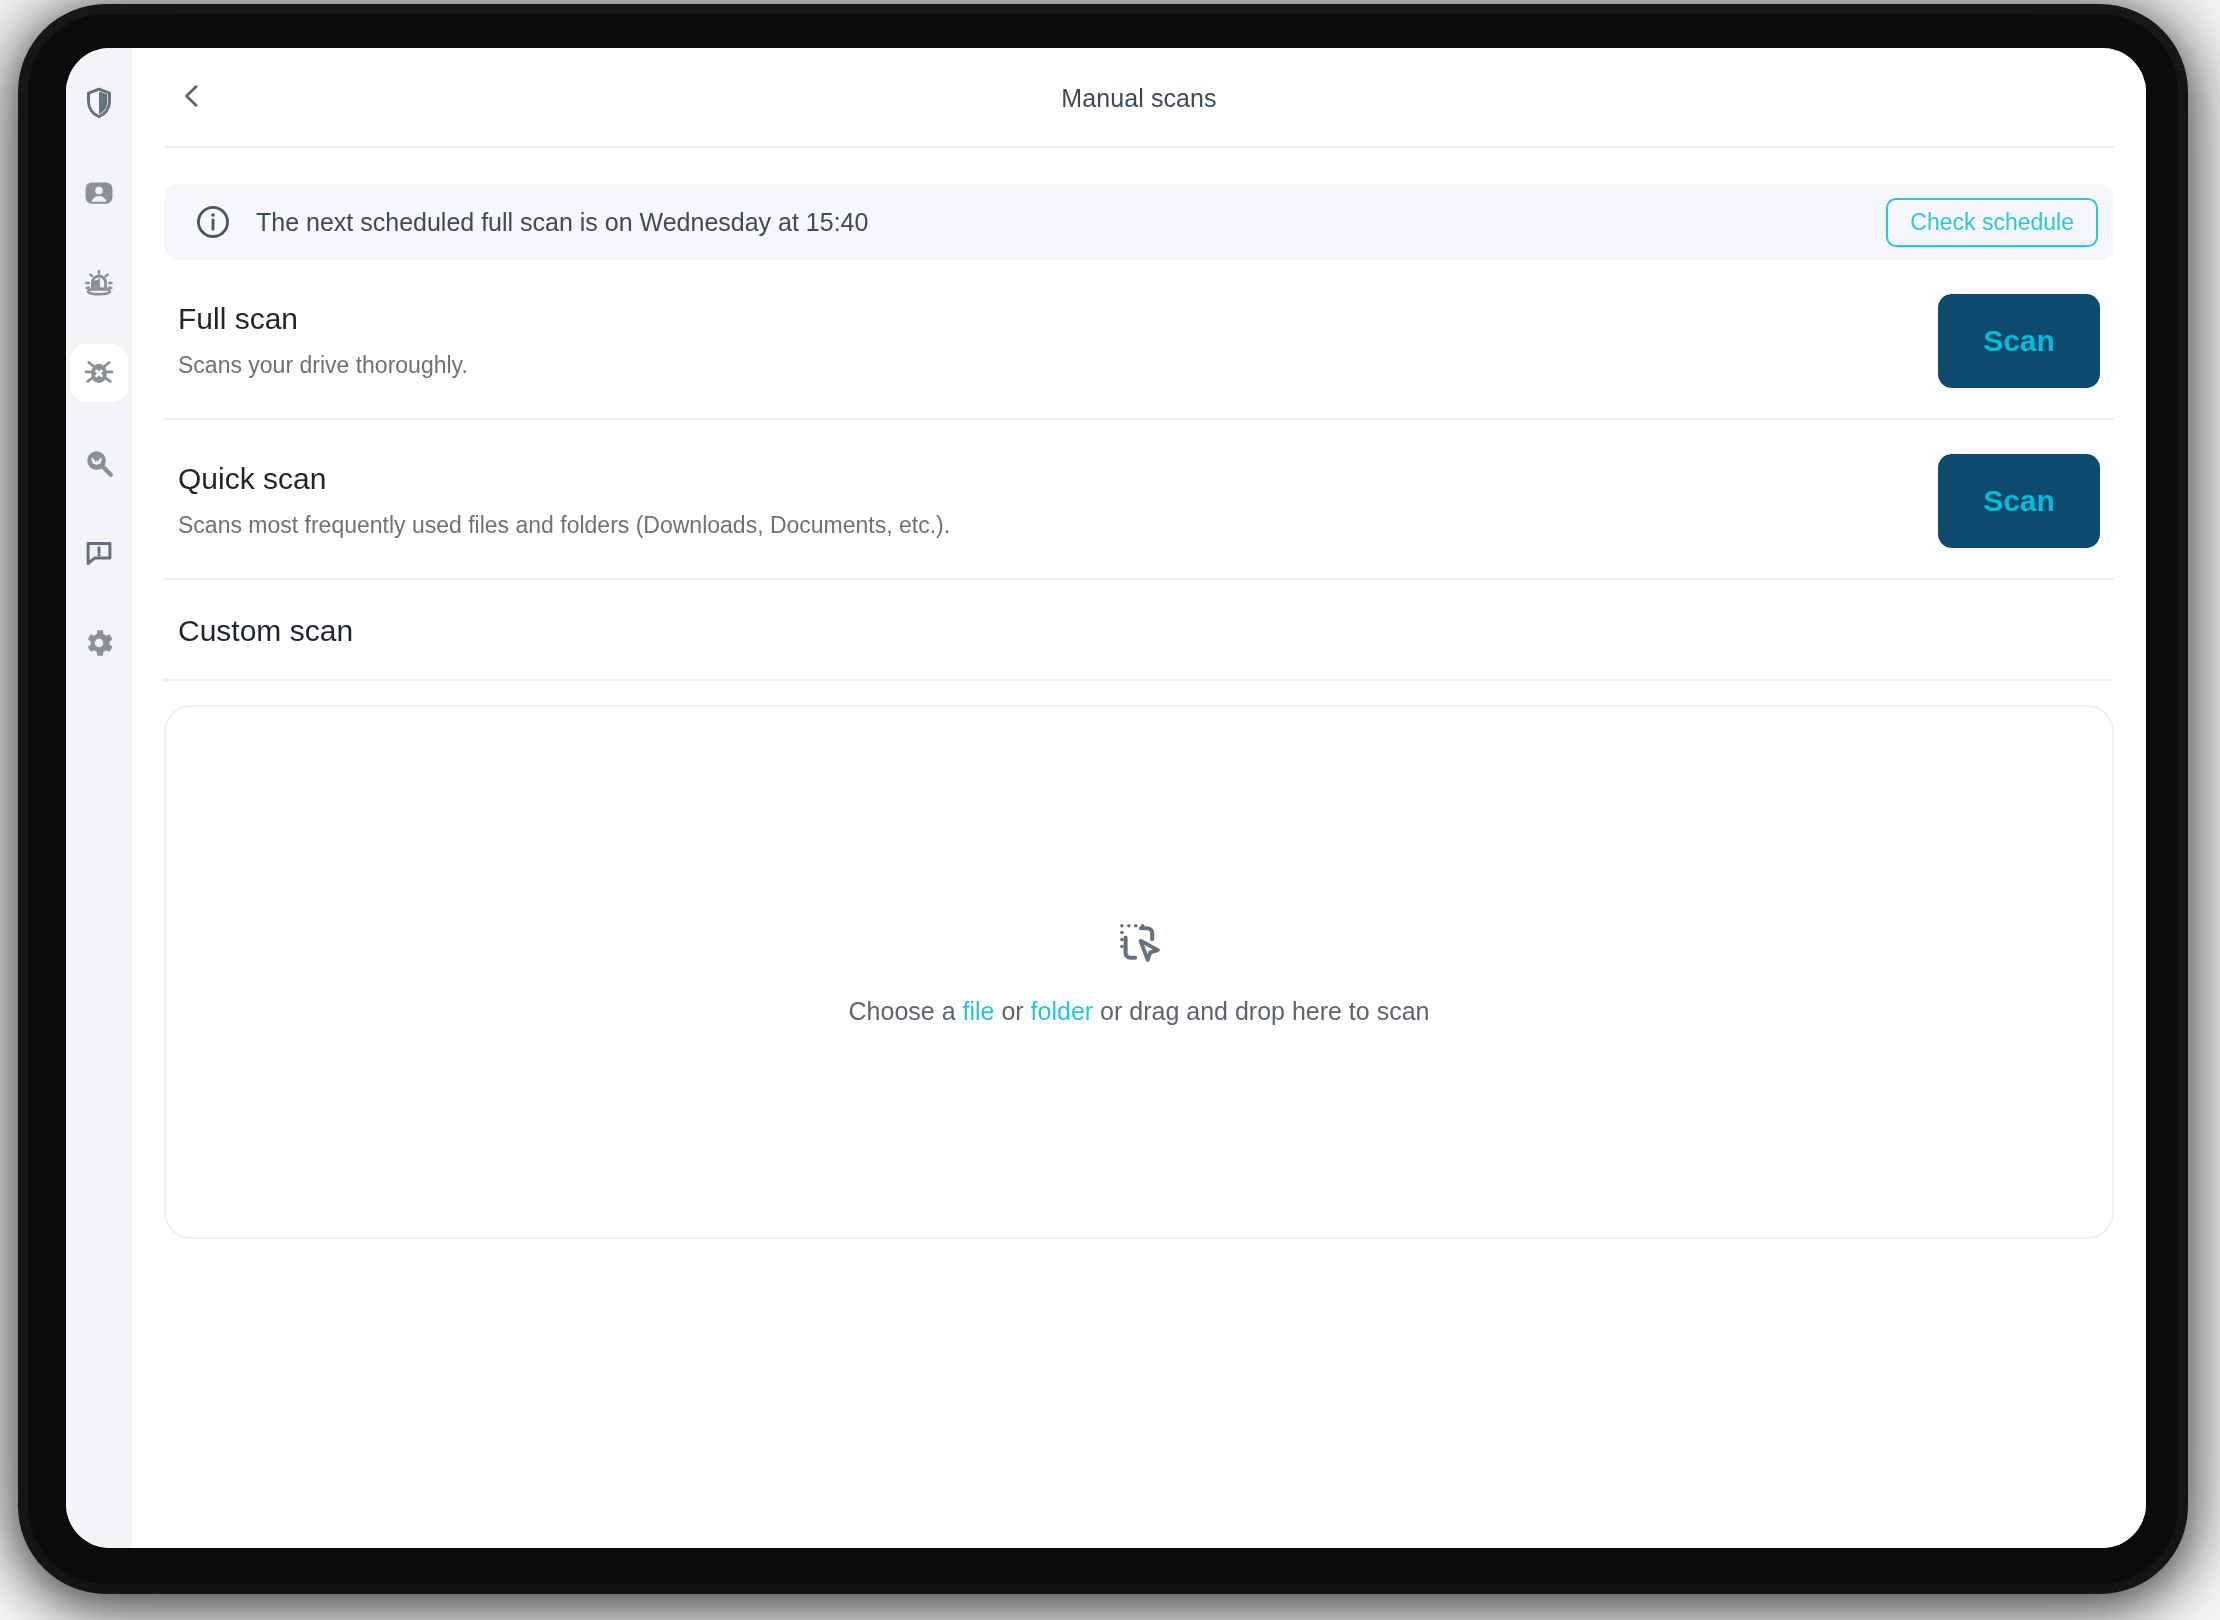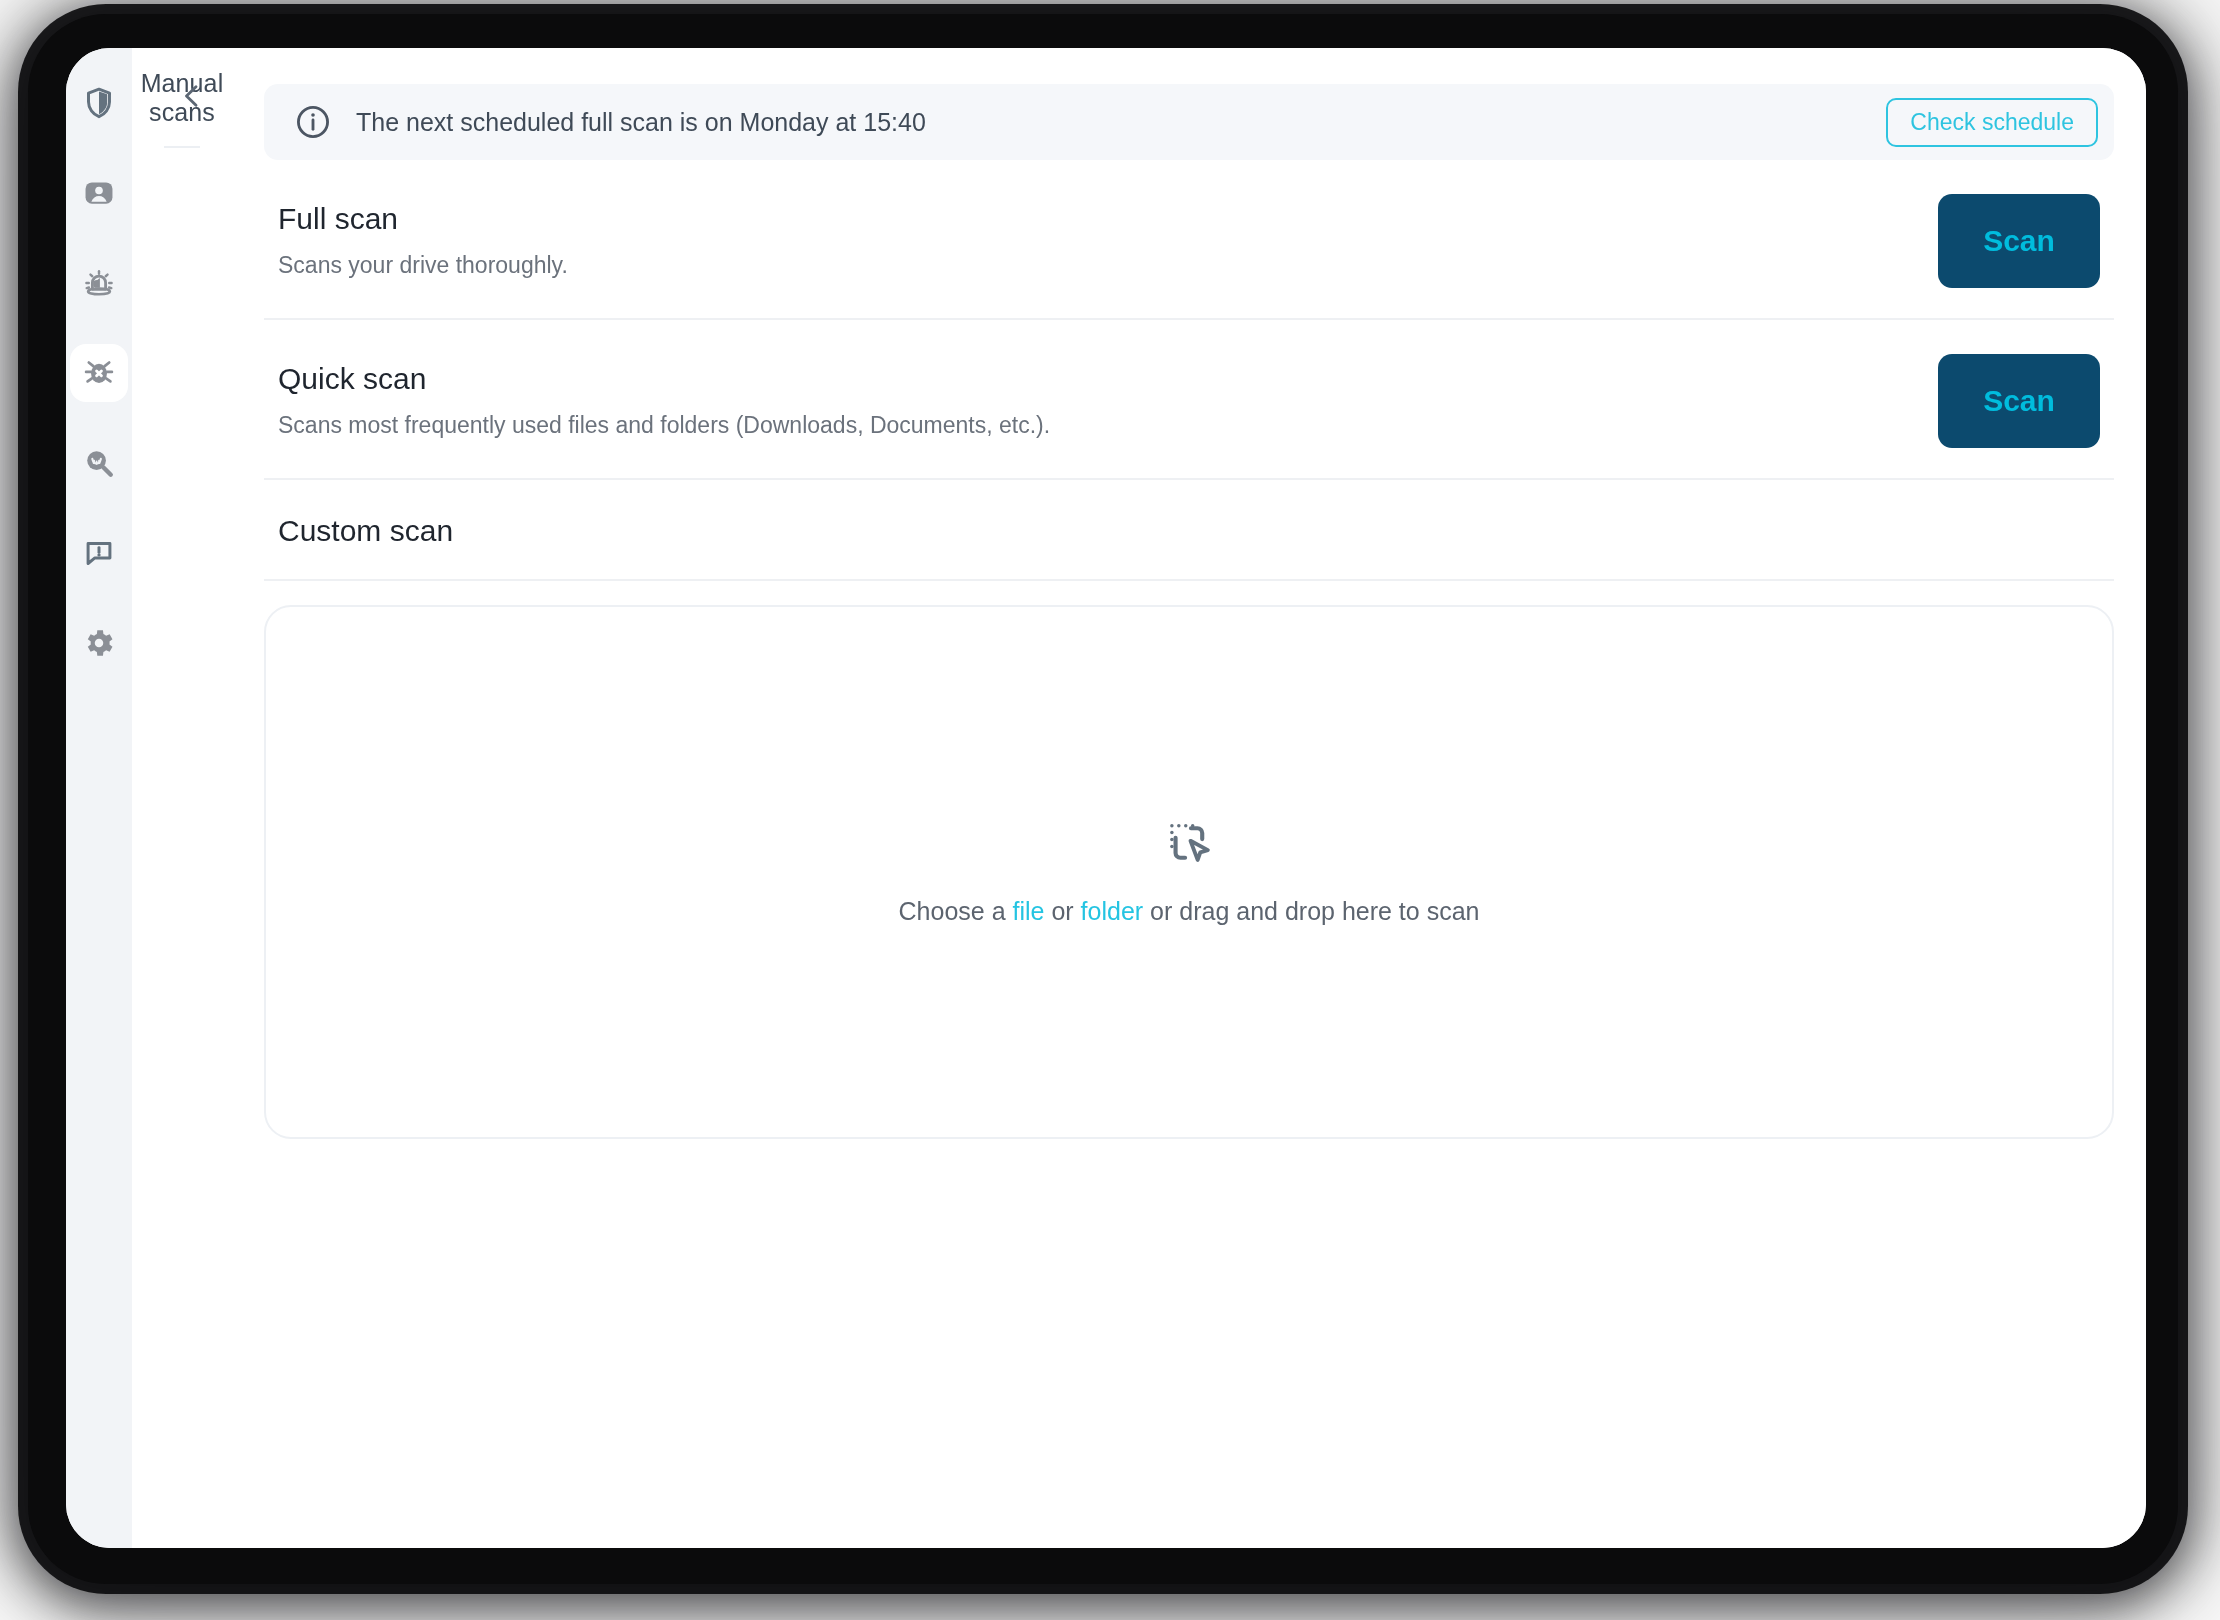--- a/index.html
+++ b/index.html
@@ -69,21 +69,21 @@
   }
   .nav-item.active { background: #ffffff; }
   .nav-item svg { display: block; }
 
   
   #main {
     flex: 1 1 auto;
     background: #ffffff;
     position: relative;
     display: flex;
-    flex-direction: row;
+    flex-direction: column;
   }
 
   
   #header {
     height: 100px;
     flex: 0 0 100px;
     position: relative;
     display: flex;
     align-items: center;
   }
@@ -333,21 +333,21 @@
       <div id="content">
 
         <div id="banner">
           <span id="banner-icon">
             <svg width="38" height="38" viewBox="0 0 24 24">
               <circle cx="12" cy="12" r="9.2" fill="none" stroke="#4c5663" stroke-width="1.8"></circle>
               <circle cx="12" cy="7.6" r="1.15" fill="#4c5663"></circle>
               <line x1="12" y1="10.7" x2="12" y2="16.6" stroke="#4c5663" stroke-width="1.8" stroke-linecap="round"></line>
             </svg>
           </span>
-          <div id="banner-text">The next scheduled full scan is on Monday at 15:40</div>
+          <div id="banner-text">The next scheduled full scan is on Wednesday at 15:40</div>
           <button id="check-schedule-button">Check schedule</button>
         </div>
 
         <div class="scan-row">
           <div class="scan-row-texts">
             <div class="scan-title">Full scan</div>
             <div class="scan-desc">Scans your drive thoroughly.</div>
           </div>
           <button class="scan-button">Scan</button>
         </div>

